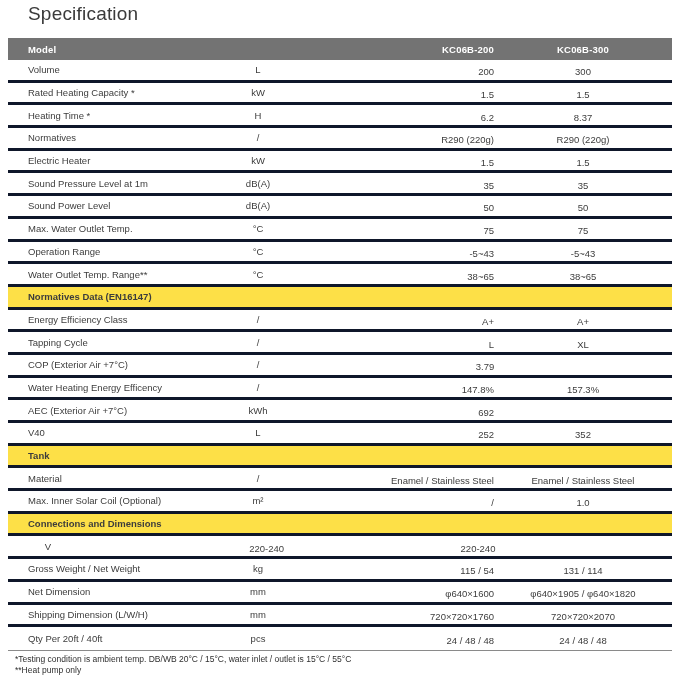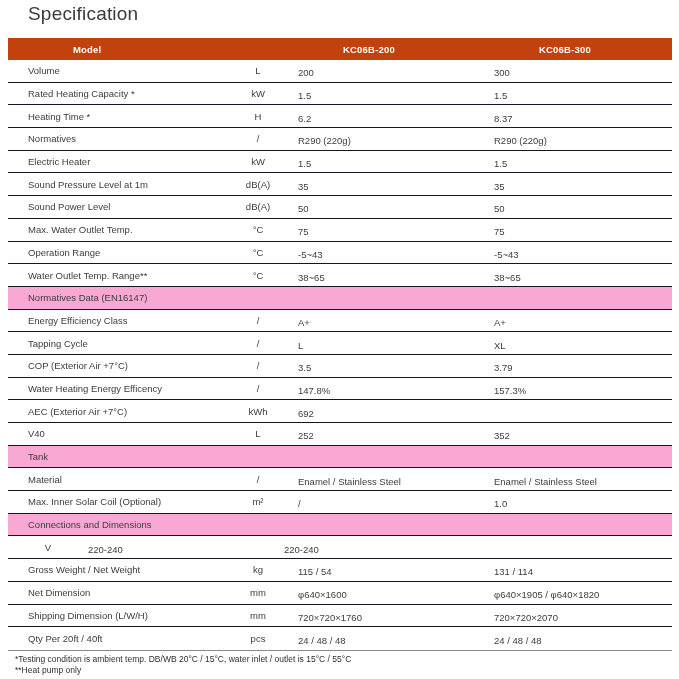--- a/index.html
+++ b/index.html
@@ -9,33 +9,33 @@
   }
   .page-title{
     position:absolute;left:28px;top:3px;font-size:19px;font-weight:normal;
     color:#3a3a3a;letter-spacing:.2px;
   }
   .spec-table{
     position:absolute;left:8px;top:38px;width:664px;
     border-bottom:1px solid #8a8a8a;
   }
   .thead{
-    height:22px;background:#c2410c;color:#ffffff;display:flex;align-items:center;
-    font-size:9.5px;font-weight:bold;letter-spacing:.2px;padding-left:45px;
+    height:22px;background:#737373;color:#ffffff;display:flex;align-items:center;
+    font-size:9.5px;font-weight:bold;letter-spacing:.2px;
   }
   .row{
     height:22.7px;display:flex;align-items:center;box-sizing:border-box;
-    border-bottom:1px solid #0f172a;font-size:9.5px;color:#3c3c3c;
+    border-bottom:3px solid #0f172a;font-size:9.5px;color:#3c3c3c;
   }
   .row:last-child{border-bottom:none;}
-  .row.section{background:#f9a8d4;}
+  .row.section{background:#fde047;font-weight:bold;}
   .c-name{width:210px;padding-left:20px;box-sizing:border-box;white-space:nowrap;}
   .c-unit{width:80px;text-align:center;}
-  .c-v1{width:196px;text-align:left;}
-  .c-v2{flex:1;}
+  .c-v1{width:196px;text-align:right;}
+  .c-v2{flex:1;text-align:center;}
   .val{transform:translateY(1.5px);}
   .thead .c-v1,.thead .c-v2{transform:none;}
   .footnotes{
     position:absolute;left:15px;top:654px;font-size:8.5px;line-height:10.5px;
     color:#2f2f2f;white-space:nowrap;
   }
 </style>
 </head>
 <body>
 
@@ -120,21 +120,20 @@
       </div>
       <div class="row">
         <div class="c-name">Tapping Cycle</div>
         <div class="c-unit">/</div>
         <div class="c-v1 val">L</div>
         <div class="c-v2 val">XL</div>
       </div>
       <div class="row">
         <div class="c-name">COP (Exterior Air +7°C)</div>
         <div class="c-unit">/</div>
-        <div class="c-v1 val">3.5</div>
         <div class="c-v2 val">3.79</div>
       </div>
       <div class="row">
         <div class="c-name">Water Heating Energy Efficency</div>
         <div class="c-unit">/</div>
         <div class="c-v1 val">147.8%</div>
         <div class="c-v2 val">157.3%</div>
       </div>
       <div class="row">
         <div class="c-name">AEC (Exterior Air +7°C)</div>

